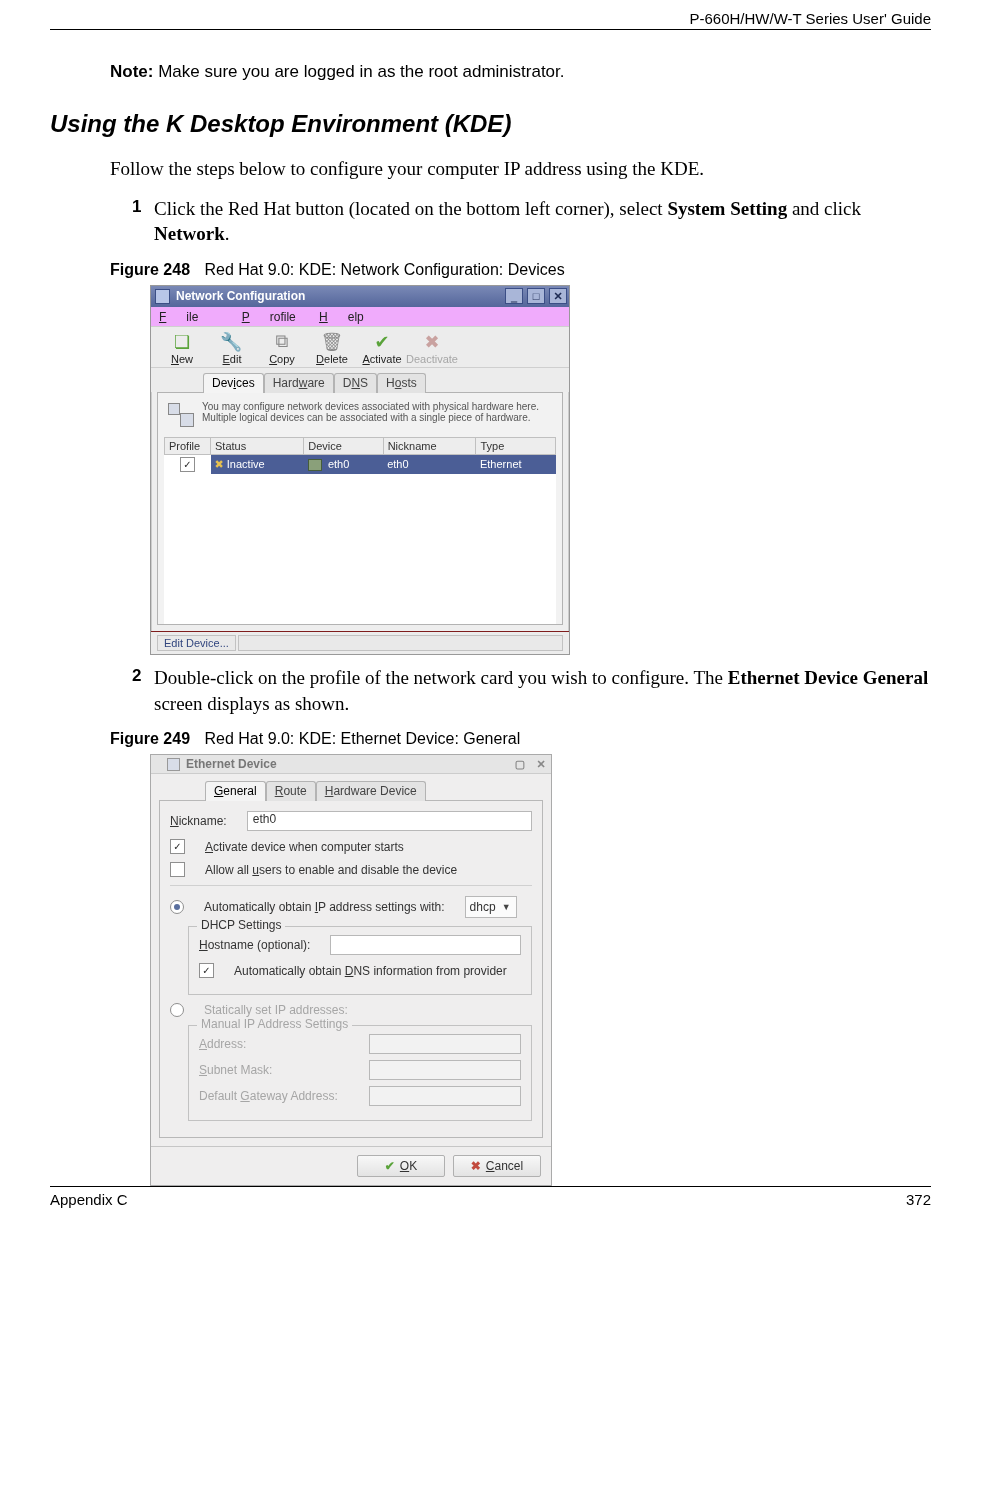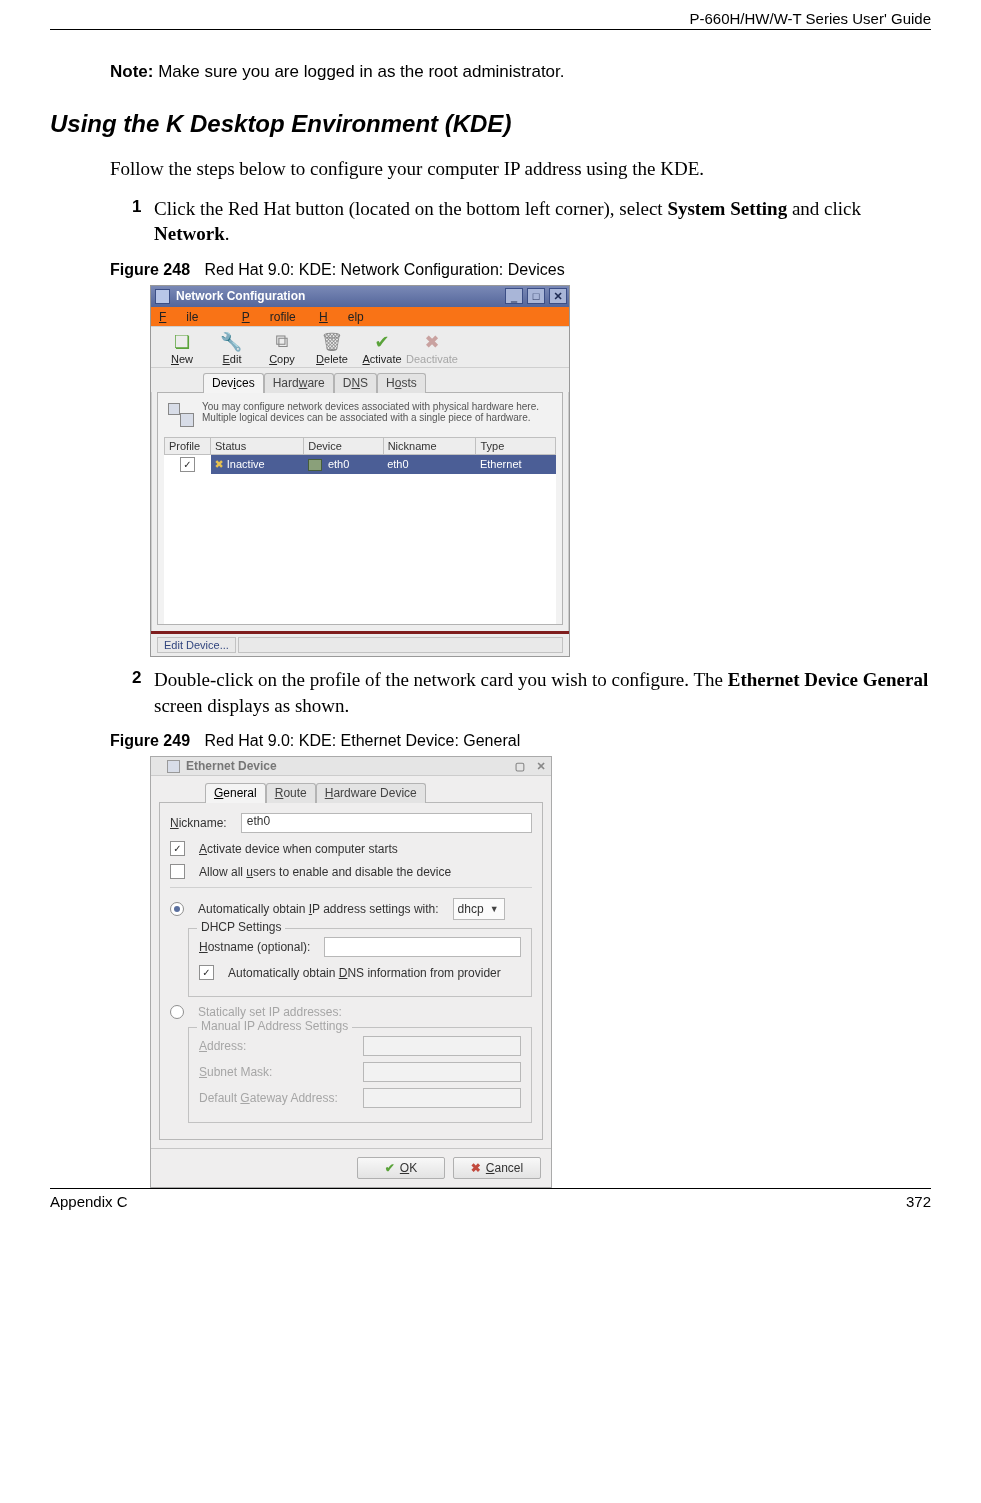--- a/index.html
+++ b/index.html
@@ -96,21 +96,21 @@
     background: #a9b6d8;
     border: 1px solid #3b4e86;
     margin-left: 2px;
     margin-right: 2px;
     display: flex; align-items: center; justify-content: center;
     color: #1f2c54;
     font-weight: bold;
     font-size: 11px;
   }
   .win1-menubar {
-    background: #f97316;
+    background: #f0abfc;
     padding: 3px 8px 2px 8px;
     border-bottom: 1px solid #cfcfcf;
   }
   .win1-menubar span { margin-right: 20px; font-size: 12px; color: #222; }
   .win1-toolbar {
     display: flex;
     padding: 4px 6px 2px 6px;
     border-bottom: 1px solid #cfcfcf;
     background: #ececec;
     gap: 0;
@@ -200,21 +200,21 @@
     color: #333;
   }
   .table1 td { padding: 2px 4px; }
   .row-sel { background: #4b5e96; color: #fff; }
   .row-sel td { border-top: 1px solid #4b5e96; }
   .whitespace {
     height: 150px; background: #fff;
   }
   .win1-status {
     background: #ececec;
-    border-top: 3px solid #7f1d1d;
+    border-top: 1px solid #7f1d1d;
     font-size: 11px;
     color: #31457e;
     padding: 3px 6px;
     display: flex;
   }
   .win1-status .cell {
     border: 1px solid #c2c2c2;
     background: #e9e9e9;
     padding: 1px 6px;
     flex: 0 0 auto;
@@ -263,21 +263,21 @@
     padding: 6px 8px 0 8px;
   }
   .win2-content {
     border: 1px solid #b8b8b8;
     margin: 0 8px 8px 8px;
     background: #efeeee;
     padding: 10px 10px 8px 10px;
   }
   .field-row {
     display: flex; align-items: center;
-    gap: 14px;
+    gap: 20px;
     margin-bottom: 8px;
   }
   .text-input {
     border: 1px solid #b8b8b8;
     background: #fff;
     height: 20px;
     padding: 0 5px;
     font-size: 12px;
     color: #333;
     box-sizing: border-box;

